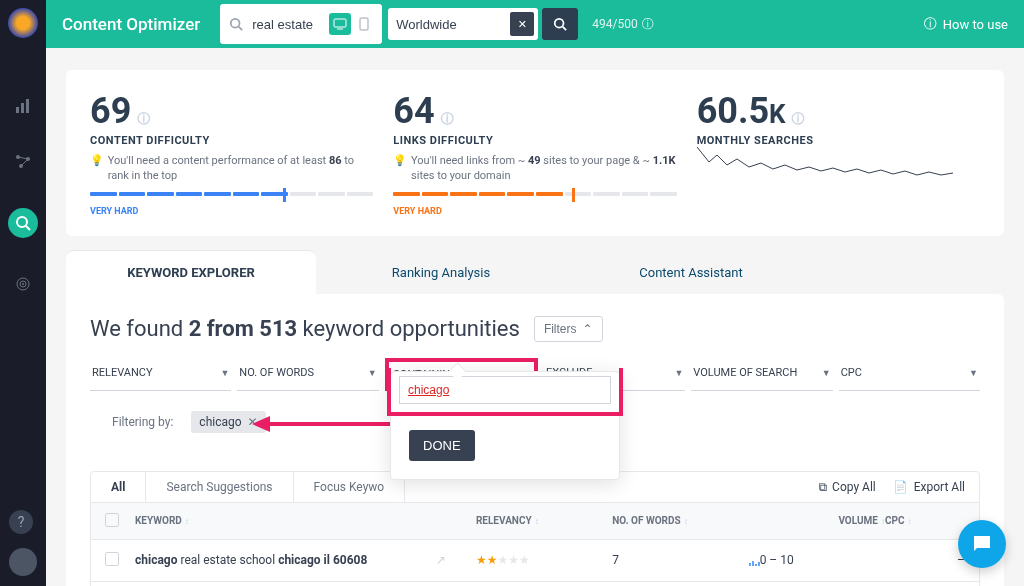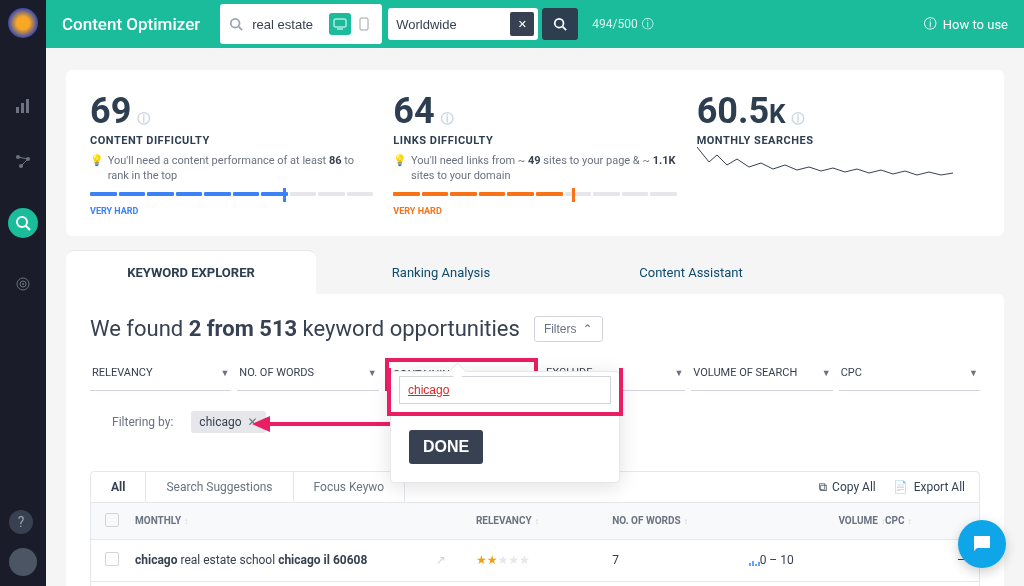--- a/index.html
+++ b/index.html
@@ -66,21 +66,21 @@
   .filtering-by { margin-top: 20px; display: flex; align-items: center; gap: 18px; font-size: 12px; color: #6b7280; position: relative; margin-left: 22px; }
   .chip { background: #e5e7eb; padding: 4px 8px; border-radius: 3px; display: flex; align-items: center; gap: 6px; color: #374151; }
   .chip-x { font-size: 12px; color: #6b7280; }
 
   .arrow-annotation { position: absolute; left: 140px; top: -2px; width: 170px; height: 30px; }
 
   .popover { position: absolute; background: #fff; border: 1px solid #e5e7eb; box-shadow: 0 4px 20px rgba(0,0,0,0.12); border-radius: 4px; padding: 18px; width: 230px; left: 390px; top: 371px; z-index: 20; }
   .popover::before { content: ""; position: absolute; top: -7px; left: 60px; width: 12px; height: 12px; background: #fff; border-left: 1px solid #e5e7eb; border-top: 1px solid #e5e7eb; transform: rotate(45deg); }
   .popover-input-wrap { border: 4px solid #e91e63; padding: 8px; margin: -22px -22px 14px -22px; border-top: none; }
   .popover-input { width: 100%; border: 1px solid #d1d5db; padding: 6px 8px; font-size: 12px; color: #dc2626; text-decoration: underline; outline: none; }
-  .done-btn { background: #374151; color: #fff; border: none; padding: 8px 14px; font-size: 16px; font-weight: 700; border-radius: 3px; }
+  .done-btn { background: #374151; color: #fff; border: none; padding: 8px 14px; font-size: 13px; font-weight: 400; border-radius: 3px; }
 
   .table-controls { display: flex; align-items: center; margin-top: 38px; border: 1px solid #e5e7eb; border-radius: 4px 4px 0 0; }
   .sub-tabs { display: flex; }
   .sub-tab { padding: 8px 20px; font-size: 12px; color: #6b7280; border-right: 1px solid #e5e7eb; }
   .sub-tab.active { font-weight: 700; color: #374151; }
   .table-actions { margin-left: auto; display: flex; gap: 18px; padding-right: 14px; font-size: 12px; color: #374151; }
   .table-action { display: flex; align-items: center; gap: 5px; }
 
   .table-head { display: flex; align-items: center; background: #f8f9fa; border: 1px solid #e5e7eb; border-top: none; padding: 10px 14px; font-size: 10px; font-weight: 700; color: #6b7280; }
   .th-check { width: 30px; }
@@ -326,21 +326,21 @@
             </div>
           <div class="table-action">
               <span>📄</span>
               <span>Export All</span>
             </div>
         </div>
       </div>
 
       <div class="table-head">
         <div class="th-check"><span class="checkbox"></span></div>
-        <div class="th-keyword"><span>MONTHLY</span><span class="sort-arrows">↕</span></div>
+        <div class="th-keyword"><span>KEYWORD</span><span class="sort-arrows">↕</span></div>
         <div class="th-relevancy"><span>RELEVANCY</span><span class="sort-arrows">↕</span></div>
         <div class="th-words"><span>NO. OF WORDS</span><span class="sort-arrows">↕</span></div>
         <div class="th-volume"><span>VOLUME</span><span class="sort-arrows">↕</span></div>
         <div class="th-cpc"><span>CPC</span><span class="sort-arrows">↕</span></div>
       </div>
 
       <div class="table-row">
         <div class="td-check"><span class="checkbox"></span></div>
         <div class="td-keyword">
             <span><b>chicago</b><span> real estate school </span><b>chicago il 60608</b></span>

